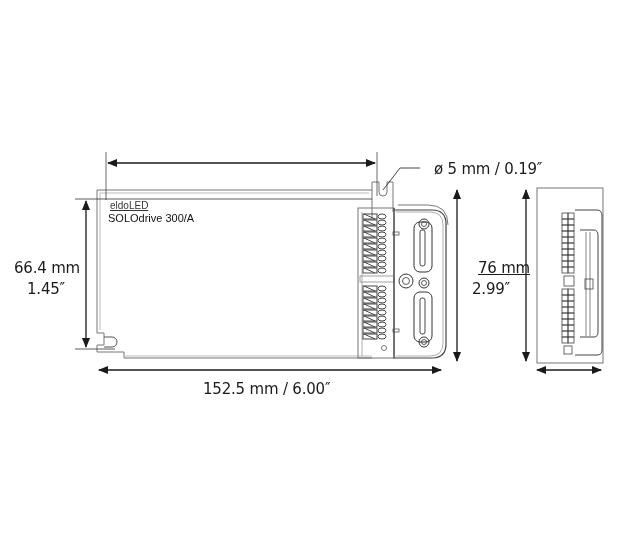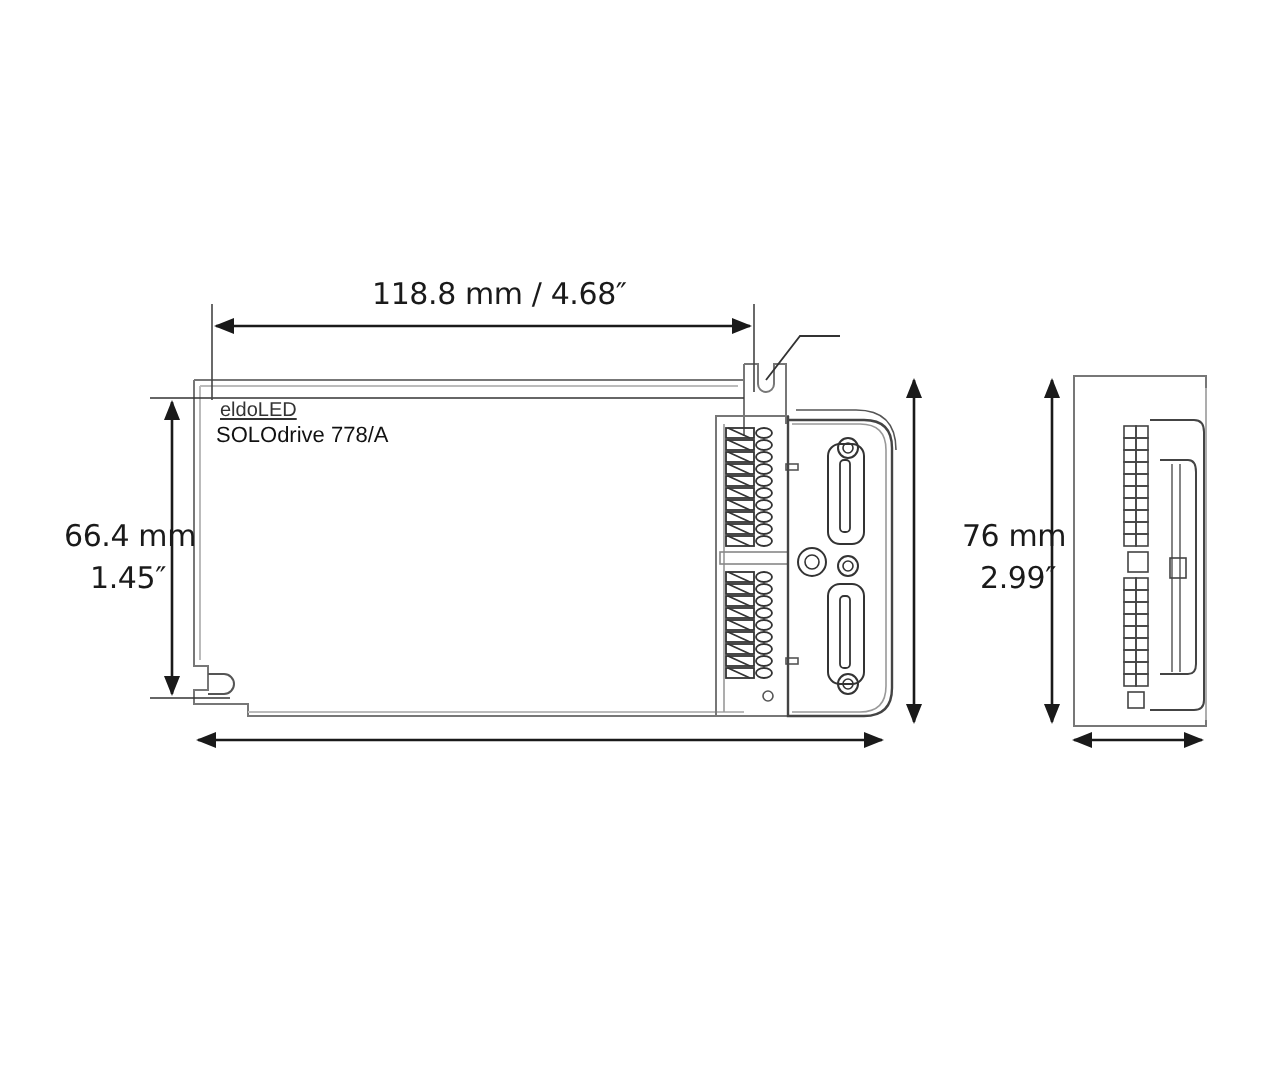--- a/index.html
+++ b/index.html
@@ -1,19 +1,19 @@
 <!DOCTYPE html>
 <html><head>
 <meta charset="utf-8">
 <style>
   html, body { margin: 0; padding: 0; background: #ffffff; }
   body { width: 640px; height: 533px; position: relative; overflow: hidden; font-family: "DejaVu Sans", sans-serif; }
   #diagram { position: absolute; left: 0; top: 0; width: 640px; height: 533px; }
   .dim-label { position: absolute; font-family: "DejaVu Sans", sans-serif; font-size: 15px; color: #1a1a1a; white-space: nowrap; letter-spacing: -0.2px; }
-  .dim-label.center { text-align: center; margin-left: 18px; }
+  .dim-label.center { text-align: center; }
   .brand { position: absolute; font-family: "Liberation Sans", sans-serif; color: #222; white-space: nowrap; }
 </style>
 </head>
 <body>
 
 <div id="diagram">
   <svg width="640" height="533" viewBox="0 0 640 533" xmlns="http://www.w3.org/2000/svg">
     <defs>
       <marker id="arr" markerWidth="10" markerHeight="8" refX="9" refY="4" orient="auto" markerUnits="userSpaceOnUse">
         <path d="M0,0 L10,4 L0,8 Z" fill="#1a1a1a"></path>
@@ -202,21 +202,22 @@
       <line x1="526" y1="190" x2="526" y2="361" marker-start="url(#arrs)" marker-end="url(#arr)"></line>
 
       <line x1="99" y1="370" x2="441" y2="370" marker-start="url(#arrs)" marker-end="url(#arr)"></line>
 
       <line x1="537" y1="370" x2="601" y2="370" marker-start="url(#arrs)" marker-end="url(#arr)"></line>
     </g>
   </svg>
 
   
   <div class="brand" style="left:110px; top:200px; font-size:10px; color:#333;text-decoration:underline;">eldoLED</div>
-  <div class="brand" style="left:108px; top:212px; font-size:11px; color:#111;">SOLOdrive 778/A</div>
+  <div class="brand" style="left:108px; top:212px; font-size:11px; color:#111;">SOLOdrive 300/A</div>
 
   
-  <div class="dim-label" style="left:186px; top:138px;">118.8 mm / 4.68″</div>
+  <div class="dim-label" style="left:434px; top:160px;">ø 5 mm / 0.19″</div>
   <div class="dim-label center" style="left:14px; top:259px; width:64px;">66.4 mm</div>
   <div class="dim-label center" style="left:14px; top:280px; width:64px;">1.45″</div>
-  <div class="dim-label center" style="left:460px; top:259px; width:58px;">76 mm</div>
+  <div class="dim-label center" style="left:475px; top:259px; width:58px;text-decoration:underline;">76 mm</div>
   <div class="dim-label center" style="left:462px; top:280px; width:58px;">2.99″</div>
+  <div class="dim-label" style="left:203px; top:380px;">152.5 mm / 6.00″</div>
 </div>
 
 </body></html>

